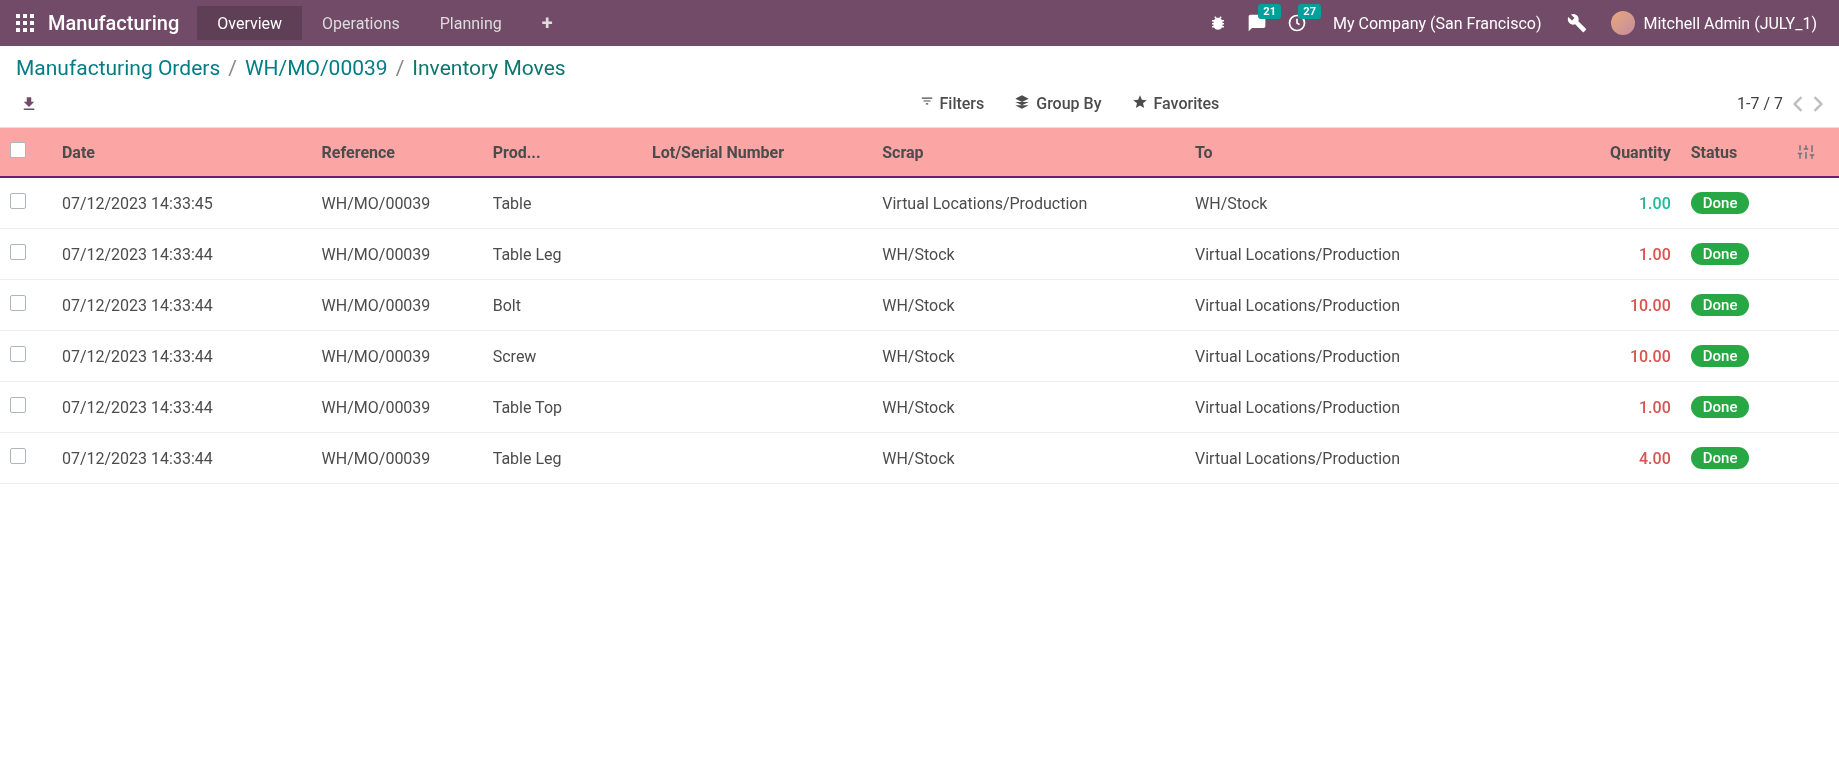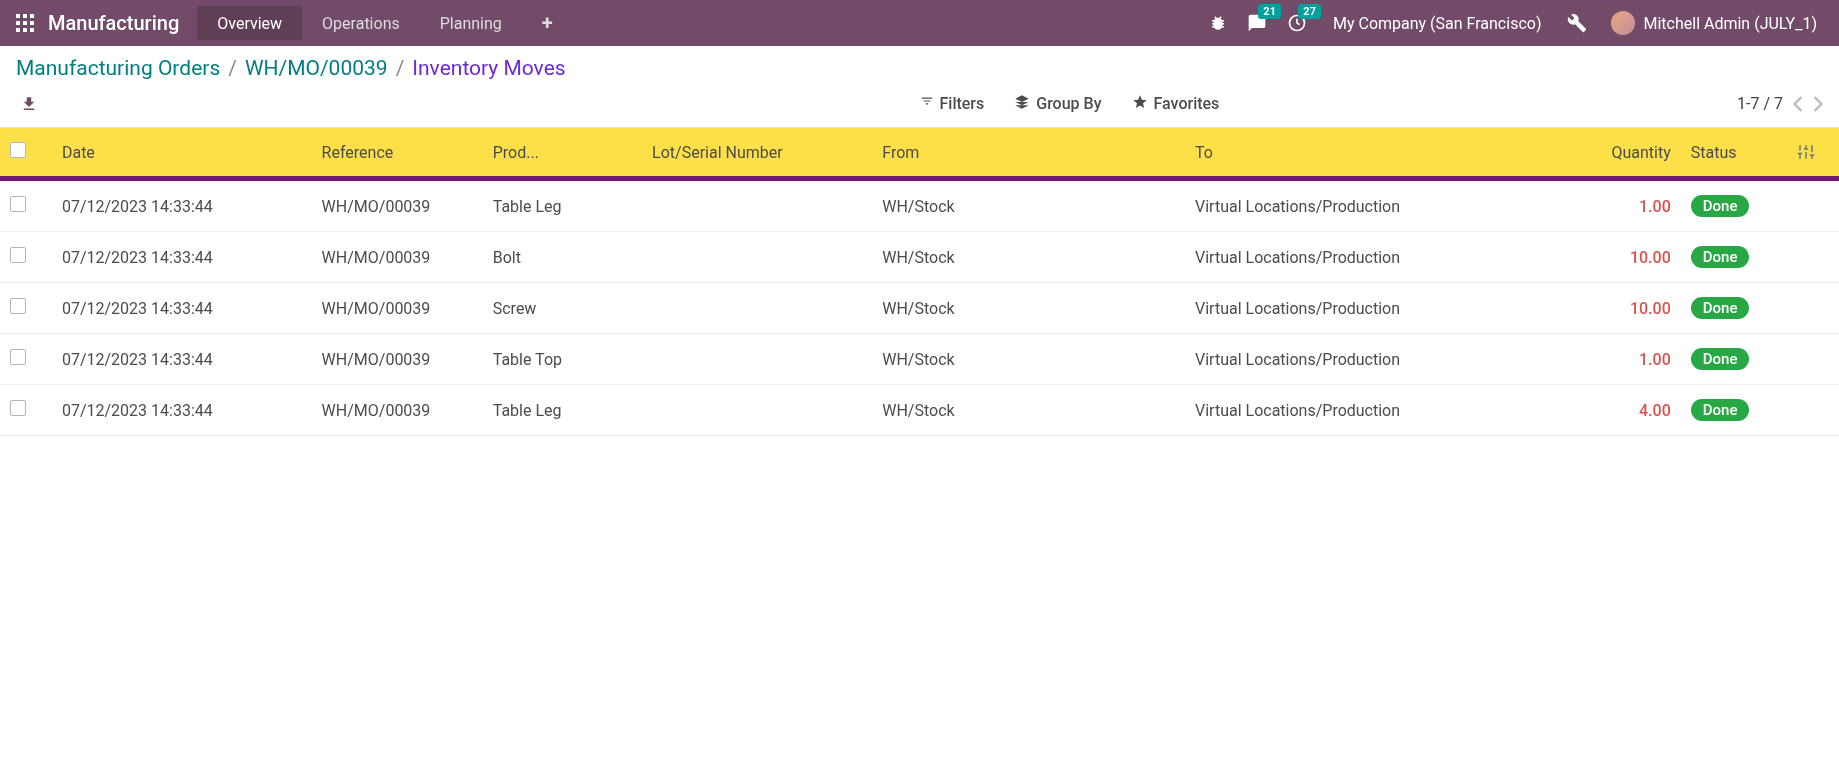--- a/index.html
+++ b/index.html
@@ -17,35 +17,35 @@
 .nav-company { padding: 0 16px; color: #fff; font-size: 16px; }
 .nav-user { display: flex; align-items: center; padding: 0 14px; gap: 8px; cursor: pointer; font-size: 16px;}
 .avatar { width: 24px; height: 24px; border-radius: 50%; background: linear-gradient(135deg,#e8a87c,#c38d9e); }
 
 
 .control-panel { padding: 10px 16px 4px 16px; }
 .cp-top { display: flex; align-items: flex-end; }
 .breadcrumb { display: flex; align-items: center; gap: 8px; font-size: 21px; padding-bottom: 4px;}
 .crumb-link { color: #017E84; cursor: pointer; }
 .crumb-sep { color: #888; }
-.crumb-current { color: #6d28d9; }
+.crumb-current { color: #0f766e; }
 .cp-right { margin-left: auto; flex: 0 0 50%; display: flex; align-items:center; }
 .searchbox { flex:1; border: none; border-bottom: 1px solid #ccc; background: transparent; padding: 6px 4px; font-size: 16px; outline: none; }
 .search-icon { color: #666; padding-left: 8px; cursor:pointer;}
 .cp-bottom { display:flex; align-items:center; padding-top: 10px; }
 .cp-export { color:#714B67; cursor:pointer; padding: 0 4px;}
 .cp-filters { margin-left:auto; flex:0 0 50%; display:flex; align-items:center; gap: 30px; }
 .filter-btn { display:flex; gap:6px; color:#4c4c4c; cursor:pointer; font-size:16px; font-weight:500;}
 .pager { margin-left:auto; display:flex; align-items:center; gap:10px; color:#404040; font-size:16px;}
 .pager-arrow { color:#bbb; cursor:pointer; }
 
 
 .list { width:100%; border-collapse: collapse; margin-top:10px; table-layout:fixed;}
 .list th, .list td { text-align:left; padding: 14px 10px; font-size:16px; white-space:nowrap; overflow:hidden; text-overflow:ellipsis;}
-.list thead th { border-top:1px solid #dee2e6; border-bottom:5px solid #701a75; font-weight:400; color:#4c4c4c; background:#fde047;}
+.list thead th { border-top:1px solid #dee2e6; border-bottom:2px solid #701a75; font-weight:700; color:#4c4c4c; background:#fca5a5;}
 .list tbody tr { border-bottom:1px solid #eee; }
 .col-cb { width:44px; text-align:center;}
 .col-date{width:220px;}
 .col-ref{width:145px;}
 .col-prod{width:135px;}
 .col-lot{width:195px;}
 .col-from{width:265px;}
 .col-to{width:310px;}
 .col-qty{width:110px; text-align:right !important;}
 .col-status{width:90px;}
@@ -165,21 +165,21 @@
 </div>
 
 <table class="list">
   <thead>
     <tr>
       <th class="col-cb"><span class="checkbox"></span></th>
       <th class="col-date">Date</th>
       <th class="col-ref">Reference</th>
       <th class="col-prod">Prod...</th>
       <th class="col-lot">Lot/Serial Number</th>
-      <th class="col-from">From</th>
+      <th class="col-from">Scrap</th>
       <th class="col-to">To</th>
       <th class="col-qty">Quantity</th>
       <th class="col-status">Status</th>
       <th class="col-opt"><span class="opt-icon">
         <svg width="18" height="18" viewBox="0 0 24 24" fill="none" stroke="#6c757d" stroke-width="2">
               <line x1="4" y1="21" x2="4" y2="14"></line>
               <line x1="4" y1="10" x2="4" y2="3"></line>
               <line x1="12" y1="21" x2="12" y2="12"></line>
               <line x1="12" y1="8" x2="12" y2="3"></line>
               <line x1="20" y1="21" x2="20" y2="16"></line>
@@ -187,20 +187,32 @@
               <line x1="1" y1="14" x2="7" y2="14"></line>
               <line x1="9" y1="8" x2="15" y2="8"></line>
               <line x1="17" y1="16" x2="23" y2="16"></line>
             </svg>
       </span></th>
     </tr>
   </thead>
   <tbody id="tbody">
       <tr>
         <td class="col-cb"><span class="checkbox"></span></td>
+        <td class="col-date">07/12/2023 14:33:45</td>
+        <td class="col-ref">WH/MO/00039</td>
+        <td class="col-prod">Table</td>
+        <td class="col-lot"></td>
+        <td class="col-from">Virtual Locations/Production</td>
+        <td class="col-to">WH/Stock</td>
+        <td class="col-qty qty-green">1.00</td>
+        <td class="col-status"><span class="status-badge">Done</span></td>
+        <td class="col-opt"></td>
+      </tr>
+      <tr>
+        <td class="col-cb"><span class="checkbox"></span></td>
         <td class="col-date">07/12/2023 14:33:44</td>
         <td class="col-ref">WH/MO/00039</td>
         <td class="col-prod">Table Leg</td>
         <td class="col-lot"></td>
         <td class="col-from">WH/Stock</td>
         <td class="col-to">Virtual Locations/Production</td>
         <td class="col-qty qty-red">1.00</td>
         <td class="col-status"><span class="status-badge">Done</span></td>
         <td class="col-opt"></td>
       </tr>

